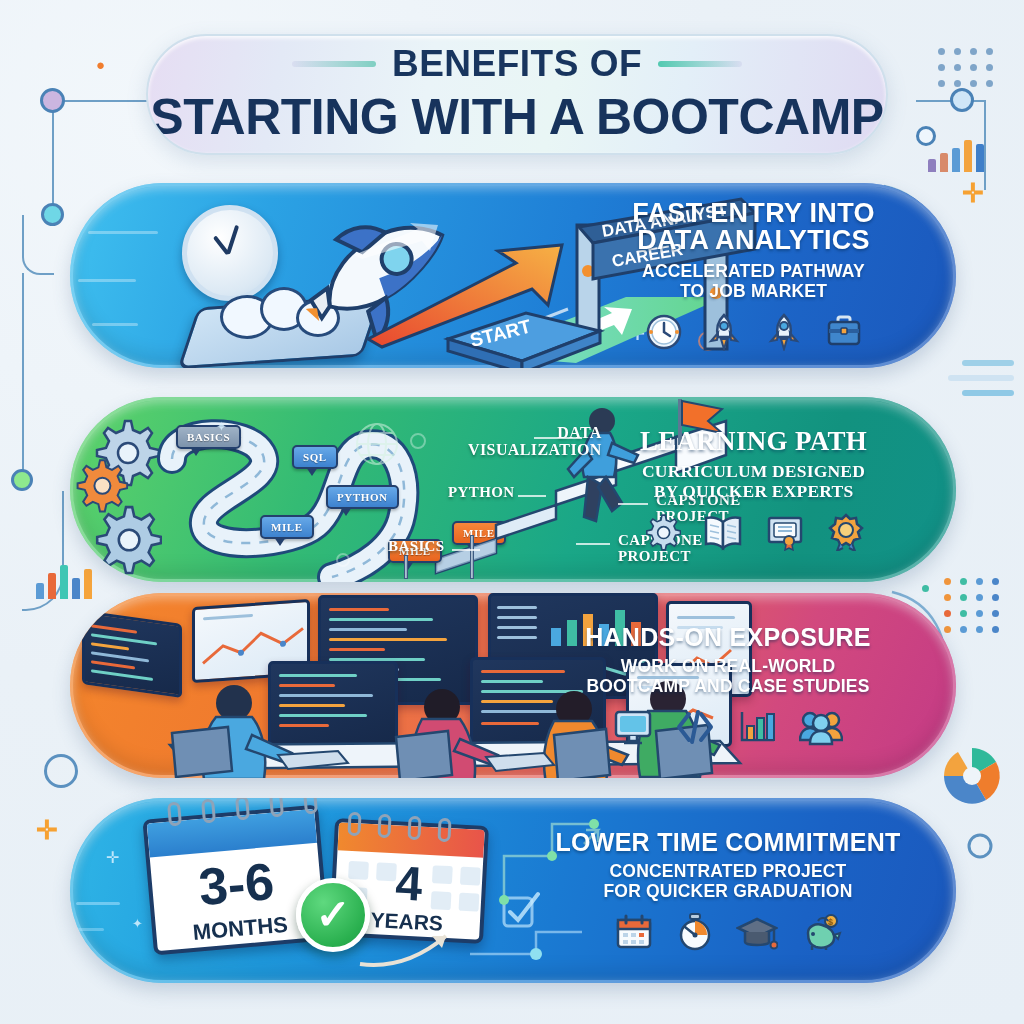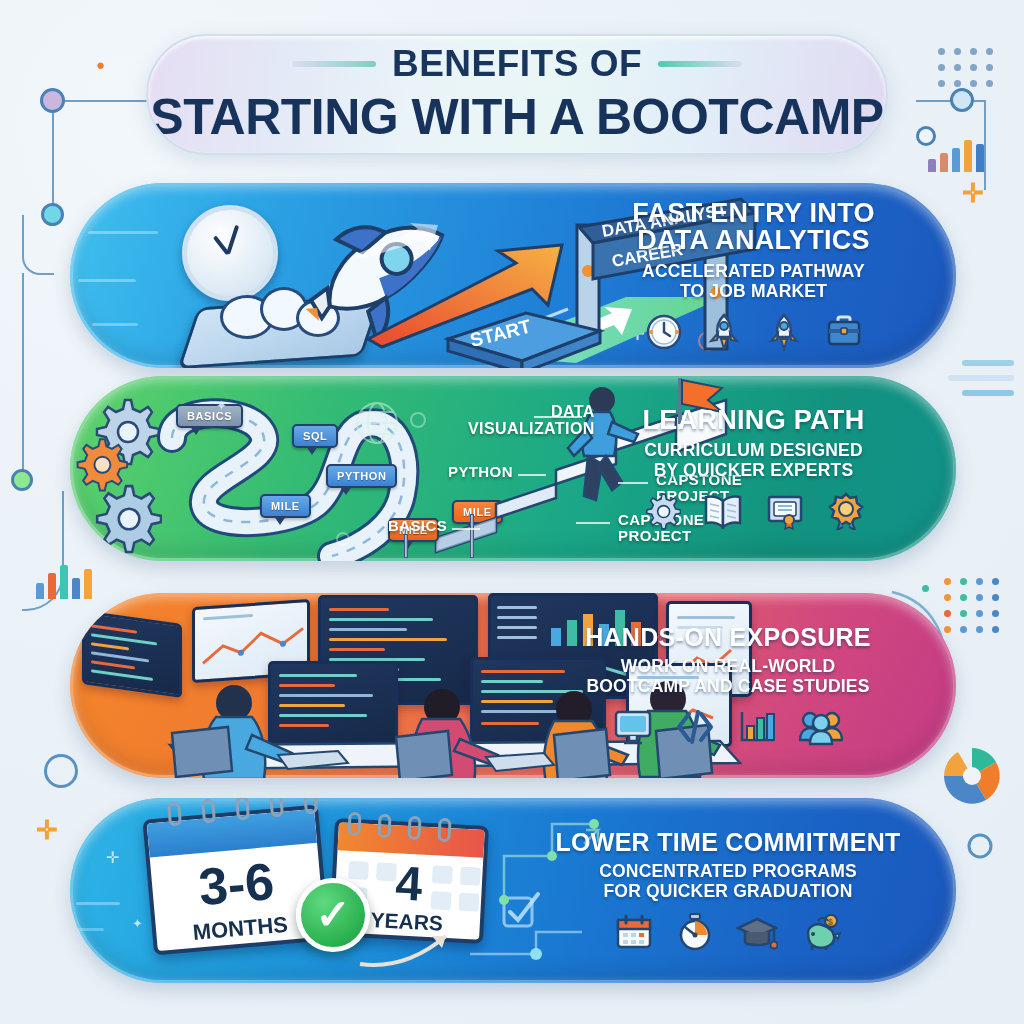--- a/index.html
+++ b/index.html
@@ -53,21 +53,21 @@
     box-shadow:0 8px 18px rgba(60,90,130,.22);
   }
   .panel .sheen{
     position:absolute; inset:0;
     border-radius:94px;
     box-shadow:inset 0 3px 10px rgba(255,255,255,.38), inset 0 -9px 18px rgba(0,0,0,.10);
     border:3px solid rgba(255,255,255,.30);
     pointer-events:none;
   }
   #panel1{ top:183px; background:linear-gradient(105deg,#3fc0ef 0%,#2ba2e4 22%,#1f7fd6 55%,#1c64c6 80%,#1b58bd 100%); }
-  #panel2{ top:376px; background:linear-gradient(110deg,#5ed36a 0%,#34bb74 28%,#1aa787 58%,#12927f 82%,#119189 100%); }
+  #panel2{ top:397px; background:linear-gradient(110deg,#5ed36a 0%,#34bb74 28%,#1aa787 58%,#12927f 82%,#119189 100%);font-family:Liberation Serif, serif; }
   #panel3{ top:593px; background:linear-gradient(115deg,#f4862c 0%,#f07a2e 25%,#e96a55 52%,#d2497e 78%,#c33a86 100%); }
   #panel4{ top:798px; background:linear-gradient(105deg,#2fb5e6 0%,#1f9ade 25%,#1a7ad2 55%,#1a62c5 82%,#1b58bd 100%); }
 
   
   .ptext{
     position:absolute; right:30px; top:0; height:100%;
     width:345px;
     display:flex; flex-direction:column;
     align-items:center; justify-content:center;
     text-align:center; color:#ffffff;
@@ -737,21 +737,21 @@
         <path d="M86,30 L100,16 L88,16 M100,16 L100,28" fill="none" stroke="rgba(180,235,210,.6)" stroke-width="2.5"></path>
       </svg>
       <svg style="position:absolute;left:396px;top:110px;" width="120" height="70">
         <path d="M4,46 L70,46 L70,24 L116,24" fill="none" stroke="rgba(200,235,255,.55)" stroke-width="2.5"></path>
         <circle cx="70" cy="46" r="6" fill="#8fe0f0"></circle>
       </svg>
     </div>
 
     <div class="ptext wide">
       <div class="ptitle sm">LOWER TIME COMMITMENT</div>
-      <div class="psub">CONCENTRATED PROGRAMS</div>
+      <div class="psub">CONCENTRATED PROJECT</div>
       <div class="psub" style="margin-top:0">FOR QUICKER GRADUATION</div>
       <div class="picons">
         <svg width="40" height="38" viewBox="0 0 40 38">
           <rect x="4" y="7" width="32" height="27" rx="3" fill="#f7fbfe" stroke="#24476f" stroke-width="2.5"></rect>
           <rect x="4" y="7" width="32" height="9" fill="#e8693a" stroke="#24476f" stroke-width="2.5"></rect>
           <path d="M12,3 L12,10 M28,3 L28,10" stroke="#24476f" stroke-width="3" stroke-linecap="round"></path>
           <rect x="9" y="20" width="5" height="4" fill="#bcd4e8"></rect>
             <rect x="17" y="20" width="5" height="4" fill="#bcd4e8"></rect>
           <rect x="25" y="20" width="5" height="4" fill="#e8693a"></rect>
           <rect x="9" y="27" width="5" height="4" fill="#bcd4e8"></rect>

